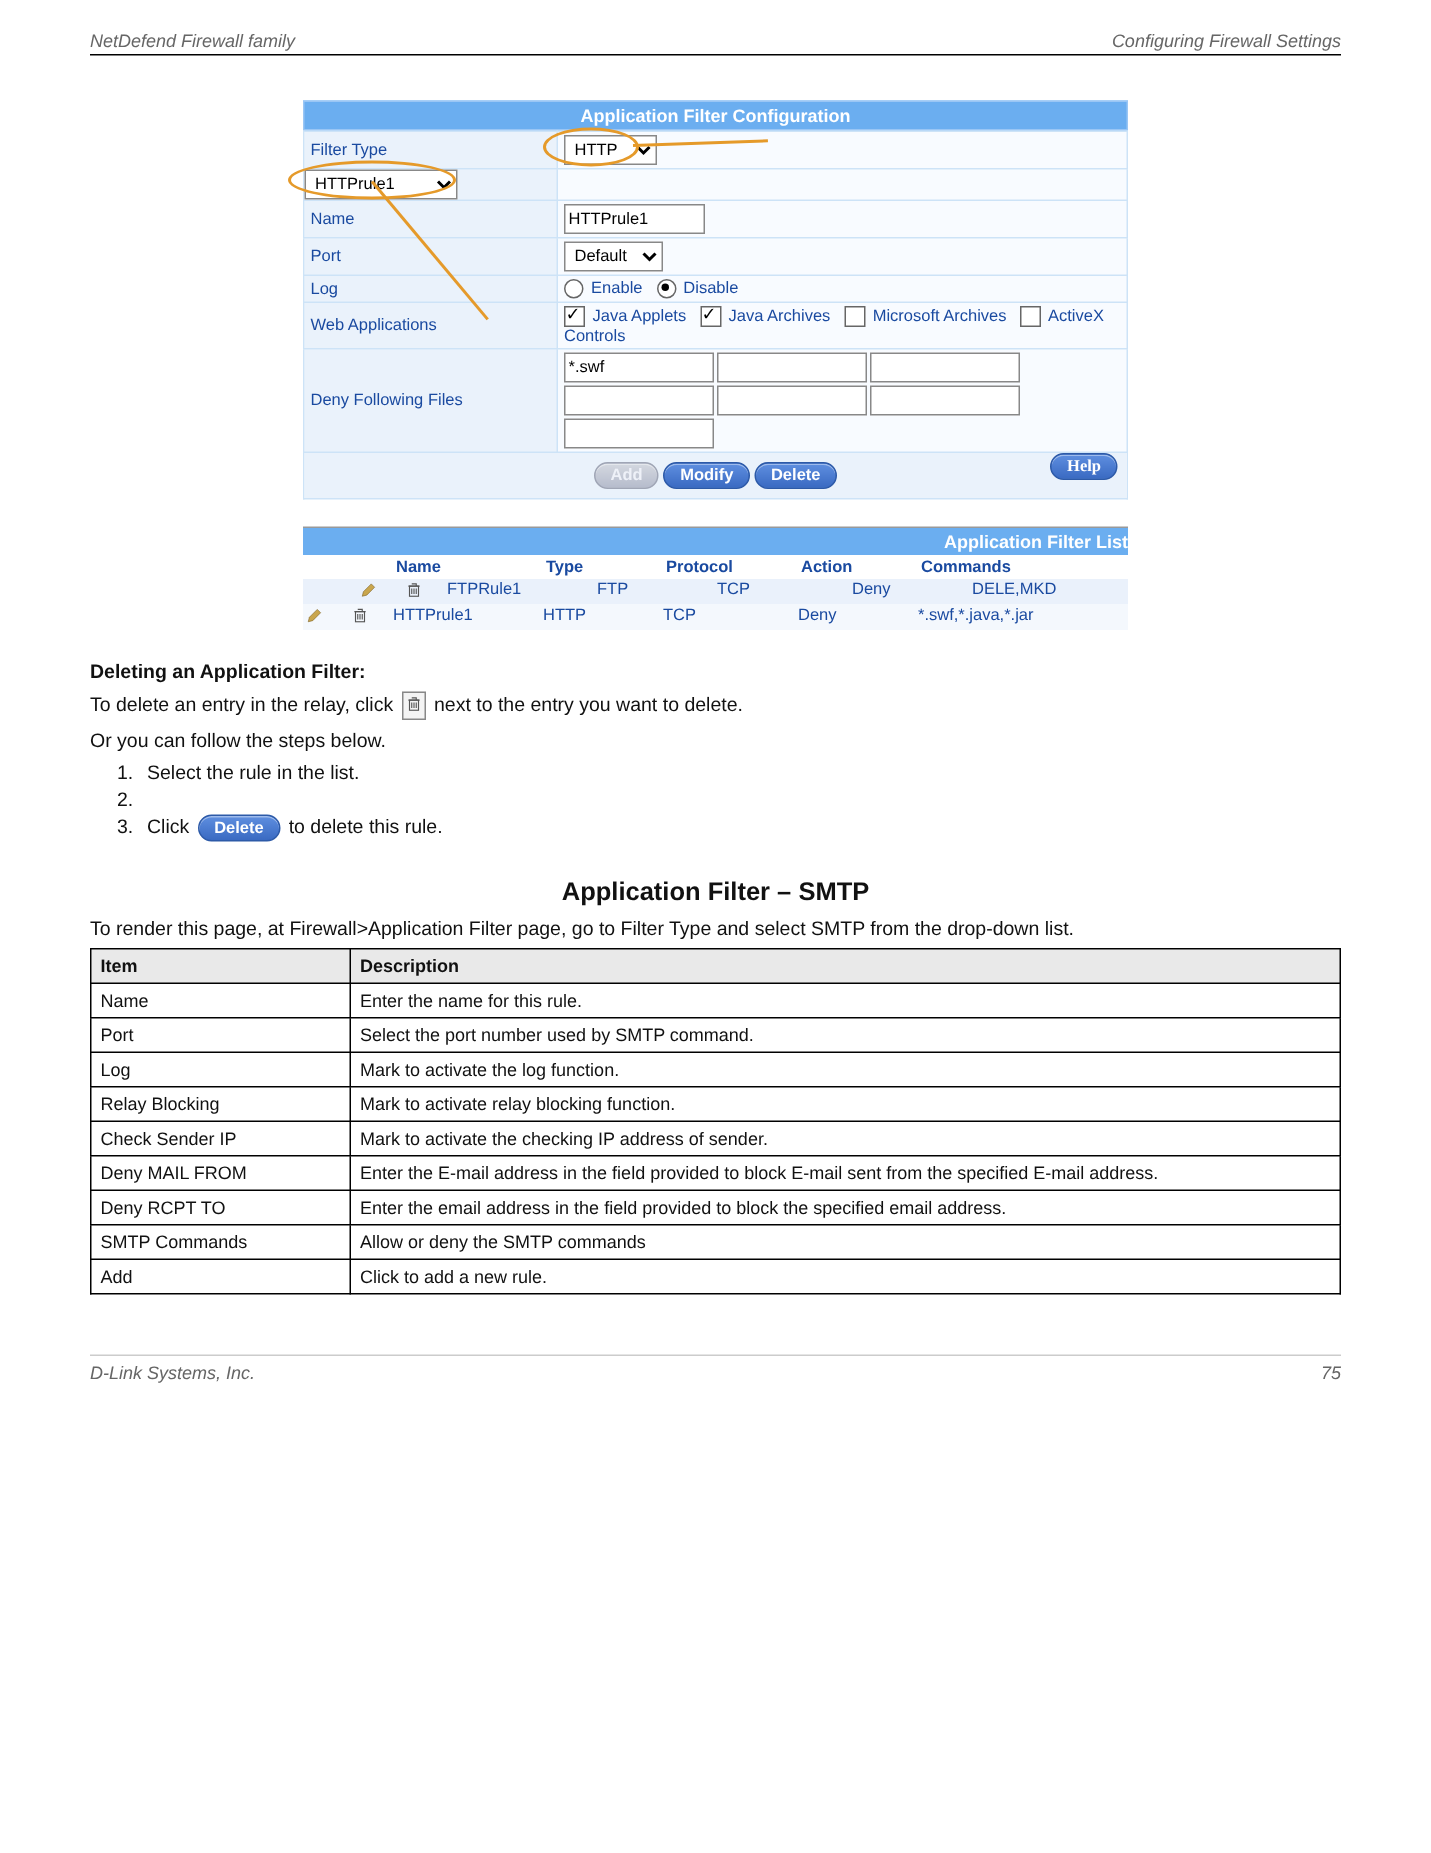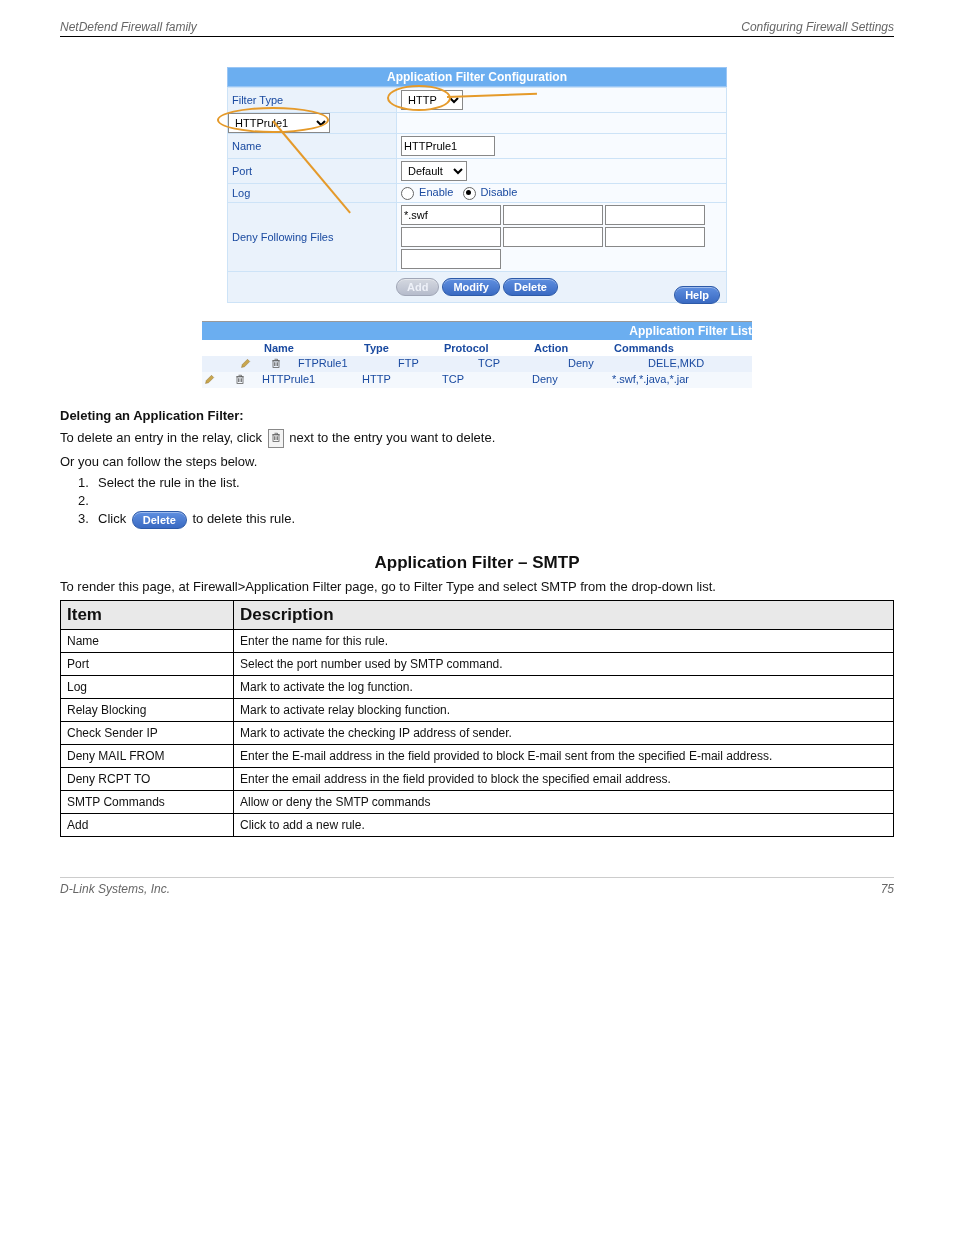--- a/index.html
+++ b/index.html
@@ -15,21 +15,21 @@
   .hdr-line {
     display: flex;
     justify-content: space-between;
     font-style: italic;
     font-size: 12px;
     color: #666;
     border-bottom: 1px solid #000;
     padding-bottom: 2px;
   }
   .hdr-line .right { text-align: right; font-style: italic; }
-  .tool { margin: 30px auto 0 auto; width: 500px; position: relative; font-family: Arial; }
+  .tool { margin: 30px auto 0 auto; width: 550px; position: relative; font-family: Arial; }
   .tool-header {
     background: #6baef0; color: #fff; font-weight: bold;
     text-align: center; font-size: 12px; padding: 2px 0;
     border: 1px solid #9ac6f5;
   }
   .tool table { border-collapse: collapse; width: 100%; }
   .tool td {
     border: 1px solid #cde3f7;
     font-size: 11px; color: #1a4aa0;
     padding: 2px 4px;
@@ -48,21 +48,21 @@
     background: linear-gradient(#5f8fe0,#3a6ac2);
     border: 1px solid #2d5aa8; box-shadow: inset 0 1px 0 rgba(255,255,255,.4);
   }
   .tool .pill-disabled {
     background: linear-gradient(#d4d8e0,#b6bccc); color: #eef1f8;
     border: 1px solid #a0a6b6;
   }
   .tool .button-row td {
     background: #eaf2fb; text-align: center; position: relative; padding: 6px 0;
   }
-  .tool .help { position: absolute; right: 6px; top: 14px; }
+  .tool .help { position: absolute; right: 6px; top: 0; font-family: Liberation Serif, serif; }
   .tool .multi-input { display: grid; grid-template-columns: repeat(3, 100px); gap: 2px; }
   .ellipse {
     position: absolute; border: 2px solid #e59a2a; border-radius: 50%;
     pointer-events: none;
   }
   .ell-line {
     position: absolute; height: 2px; background: #e59a2a;
     transform-origin: left center; pointer-events: none;
   }
   .list-table { margin: 18px auto 0 auto; width: 550px; border-top: 1px solid #999; }
@@ -91,21 +91,21 @@
   }
   .inline-icon-box {
     display: inline-block; vertical-align: middle; margin: 0 2px;
     border: 1px solid #888; padding: 1px; background: #f4f4f4;
   }
   h3.h3 { font-size: 17px; font-weight: bold; margin: 24px 0 6px 0; text-align: center; }
   .flt { margin-top: 6px; }
   .flt-table { border-collapse: collapse; width: 100%; }
   .flt-table th {
     background: #e9e9e9; border: 1px solid #000; text-align: left;
-    font-size: 17px; padding: 4px 6px; font-weight: bold;
+    font-size: 12px; padding: 4px 6px; font-weight: bold;
   }
   .flt-table td {
     border: 1px solid #000; font-size: 12px; padding: 4px 6px; vertical-align: top;
   }
   .flt-table td.c1 { width: 160px; }
   .footer {
     display: flex; justify-content: space-between;
     font-style: italic; font-size: 12px; color: #666;
     margin-top: 40px; border-top: 1px solid #ccc; padding-top: 4px;
   }
@@ -162,20 +162,36 @@
         </td>
       </tr>
       <tr>
         <td class="label">Log</td>
         <td class="val">
           <span class="rad"></span>
           <span>Enable</span>
           &nbsp;
           <span class="rad checked"></span>
           <span>Disable</span>
+        </td>
+      </tr>
+      <tr>
+        <td class="label">Web Applications</td>
+        <td class="val">
+          <span class="chk checked"></span>
+          <span>Java Applets</span>
+          &nbsp;
+          <span class="chk checked"></span>
+          <span>Java Archives</span>
+          &nbsp;
+          <span class="chk"></span>
+          <span>Microsoft Archives</span>
+          &nbsp;
+          <span class="chk"></span>
+          <span>ActiveX Controls</span>
         </td>
       </tr>
       <tr>
         <td class="label">Deny Following Files</td>
         <td class="val">
           <div class="multi-input">
             <input type="text" value="*.swf" style="">
             <input type="text" style="">
             <input type="text" style="">
             <input type="text" style="">

